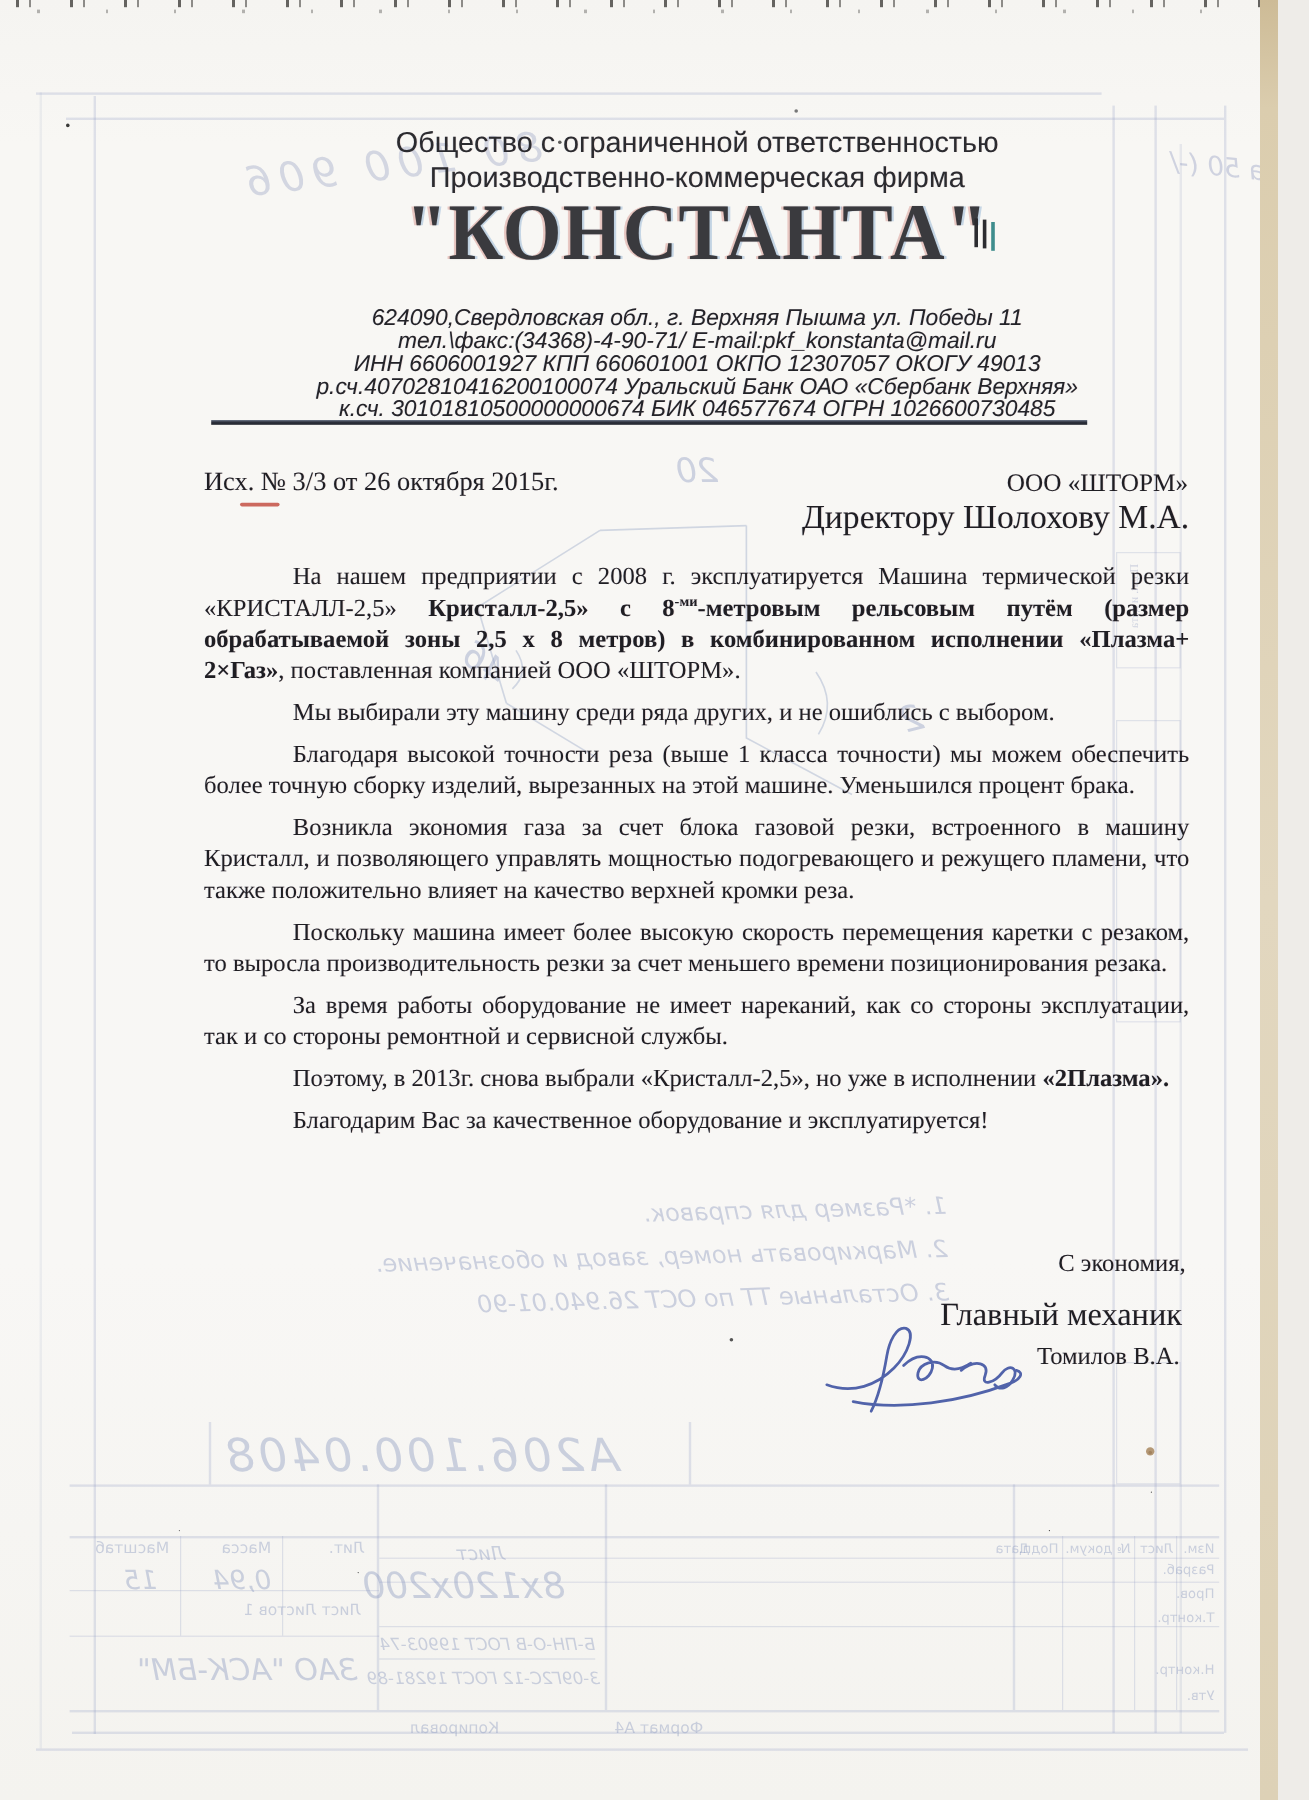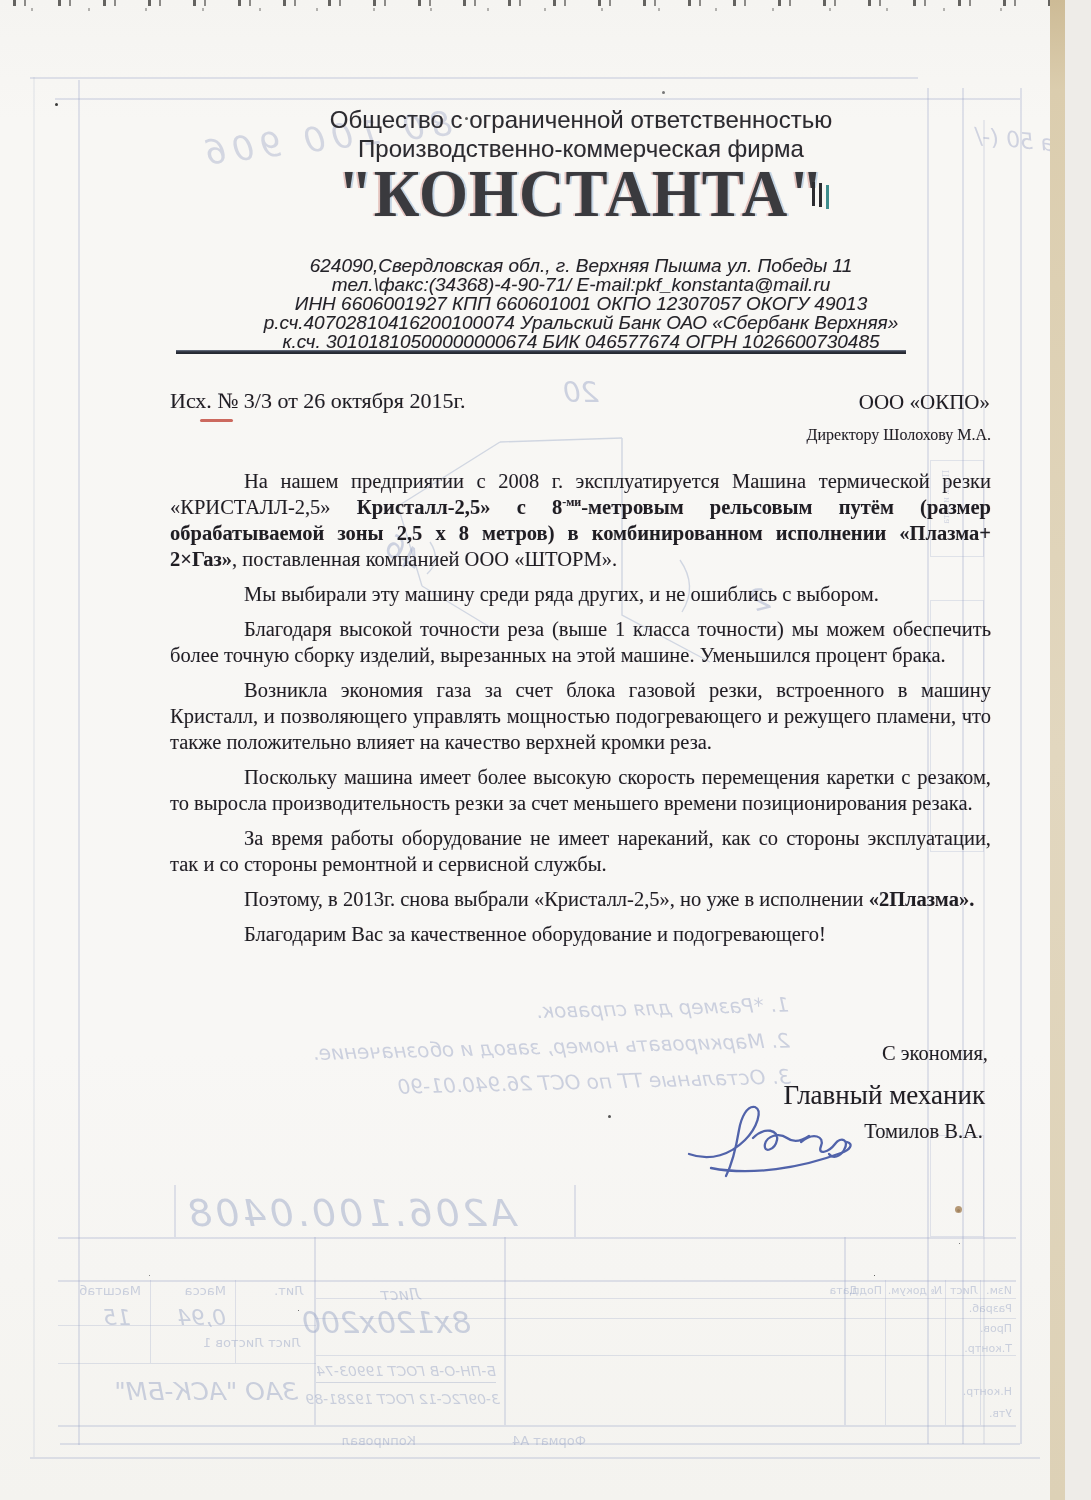--- a/index.html
+++ b/index.html
@@ -52,21 +52,21 @@
   .addr{position:absolute;left:170px;top:256px;width:822px;text-align:center;
     font-family:"Liberation Sans",sans-serif;font-style:italic;font-size:19px;
     line-height:19px;color:#232328;}
   .addr div{margin-bottom:0;}
   .rule{position:absolute;left:176px;top:350px;width:730px;height:4px;
     background:linear-gradient(180deg,#707a8c 0%,#2d313c 45%,#23262e 100%);}
   .refrow{position:absolute;left:170px;top:388px;width:822px;font-size:22px;}
   .ref-left{position:absolute;left:0;top:0;}
   .ref-right{position:absolute;right:2px;top:2px;font-size:21px;}
   .red-under{position:absolute;left:200px;top:419px;width:33px;height:3px;background:#bd3a2c;opacity:.75;border-radius:2px;}
-  .recipient2{position:absolute;right:100px;top:426px;font-size:16px;}
+  .recipient2{position:absolute;right:100px;top:416px;font-size:28px;}
   .bodytext{position:absolute;left:170px;top:468px;width:821px;
     font-size:20.5px;line-height:26px;text-align:justify;}
   .bodytext p{margin:0 0 9px 0;text-indent:74px;}
   sup{font-size:12px;vertical-align:super;line-height:0;}
   .sig-closing{position:absolute;right:103px;top:1042px;font-size:20.5px;}
   .sig-title{position:absolute;right:106px;top:1080px;font-size:27px;}
   .sig-name{position:absolute;right:108px;top:1120px;font-size:20.5px;margin-left:14px;}
   .sig-svg{position:absolute;left:683px;top:1096px;}
   .ticks{position:absolute;left:812px;top:182px;width:2.5px;height:24px;background:#2c2c30;
     box-shadow:7px 1px 0 #2c2c30,14px 3px 0 #3f8d8d;}
@@ -177,34 +177,34 @@
       <div>тел.\факс:(34368)-4-90-71/ E-mail:pkf_konstanta@mail.ru</div>
       <div>ИНН 6606001927 КПП 660601001 ОКПО 12307057 ОКОГУ 49013</div>
       <div>р.сч.40702810416200100074  Уральский Банк ОАО «Сбербанк Верхняя»</div>
       <div>к.сч. 30101810500000000674  БИК 046577674   ОГРН 1026600730485</div>
     </div>
 
     <div class="rule"></div>
 
     <div class="refrow">
       <span class="ref-left">Исх. № 3/3 от  26 октября  2015г.</span>
-      <span class="ref-right">ООО «ОКПО»</span>
+      <span class="ref-right">ООО «ШТОРМ»</span>
     </div>
     <div class="red-under"></div>
     <div class="recipient2">Директору Шолохову М.А.</div>
 
     <div class="bodytext">
       <p><span>На нашем предприятии с 2008 г. эксплуатируется Машина термической резки «КРИСТАЛЛ-2,5» </span><b><span>Кристалл-2,5» с 8</span><sup>-ми</sup><span>-метровым рельсовым путём (размер обрабатываемой зоны 2,5 х 8 метров) в комбинированном исполнении «Плазма+ 2×Газ»</span></b><span>, поставленная компанией ООО «ШТОРМ».</span></p>
       <p>Мы выбирали эту машину среди ряда других, и не ошиблись с выбором.</p>
       <p>Благодаря высокой точности реза (выше 1 класса точности) мы можем обеспечить более точную сборку изделий, вырезанных на этой машине. Уменьшился процент брака.</p>
       <p>Возникла экономия газа за счет блока газовой резки, встроенного в машину Кристалл, и позволяющего управлять мощностью подогревающего и режущего  пламени, что также положительно влияет на качество верхней кромки реза.</p>
       <p>Поскольку машина имеет более высокую скорость перемещения каретки с резаком, то выросла производительность резки за счет меньшего времени позиционирования резака.</p>
       <p>За время работы оборудование не имеет нареканий, как со стороны эксплуатации, так и со стороны ремонтной и сервисной службы.</p>
       <p><span>Поэтому, в 2013г. снова выбрали «Кристалл-2,5», но уже в исполнении </span><b>«2Плазма».</b></p>
-      <p>Благодарим Вас за качественное оборудование и подогревающего!</p>
+      <p>Благодарим Вас за качественное оборудование и эксплуатируется!</p>
     </div>
 
     <div class="sig-closing">С экономия,</div>
     <div class="sig-title">Главный механик</div>
     <div class="sig-name">Томилов В.А.</div>
 
     <svg class="sig-svg" width="180" height="85" viewBox="0 0 180 85">
       <g stroke="#3b4fa0" stroke-width="2.3" fill="none" stroke-linecap="round" opacity=".88">
         <path d="M6,58 C28,66 48,58 62,44 C74,32 80,14 72,11 C64,9 58,22 56,34 C53,52 49,68 43,80"></path>
         <path d="M70,42 C82,30 96,34 94,44 C92,54 80,58 82,48 C84,40 96,36 104,42 C112,48 120,44 126,40"></path>

